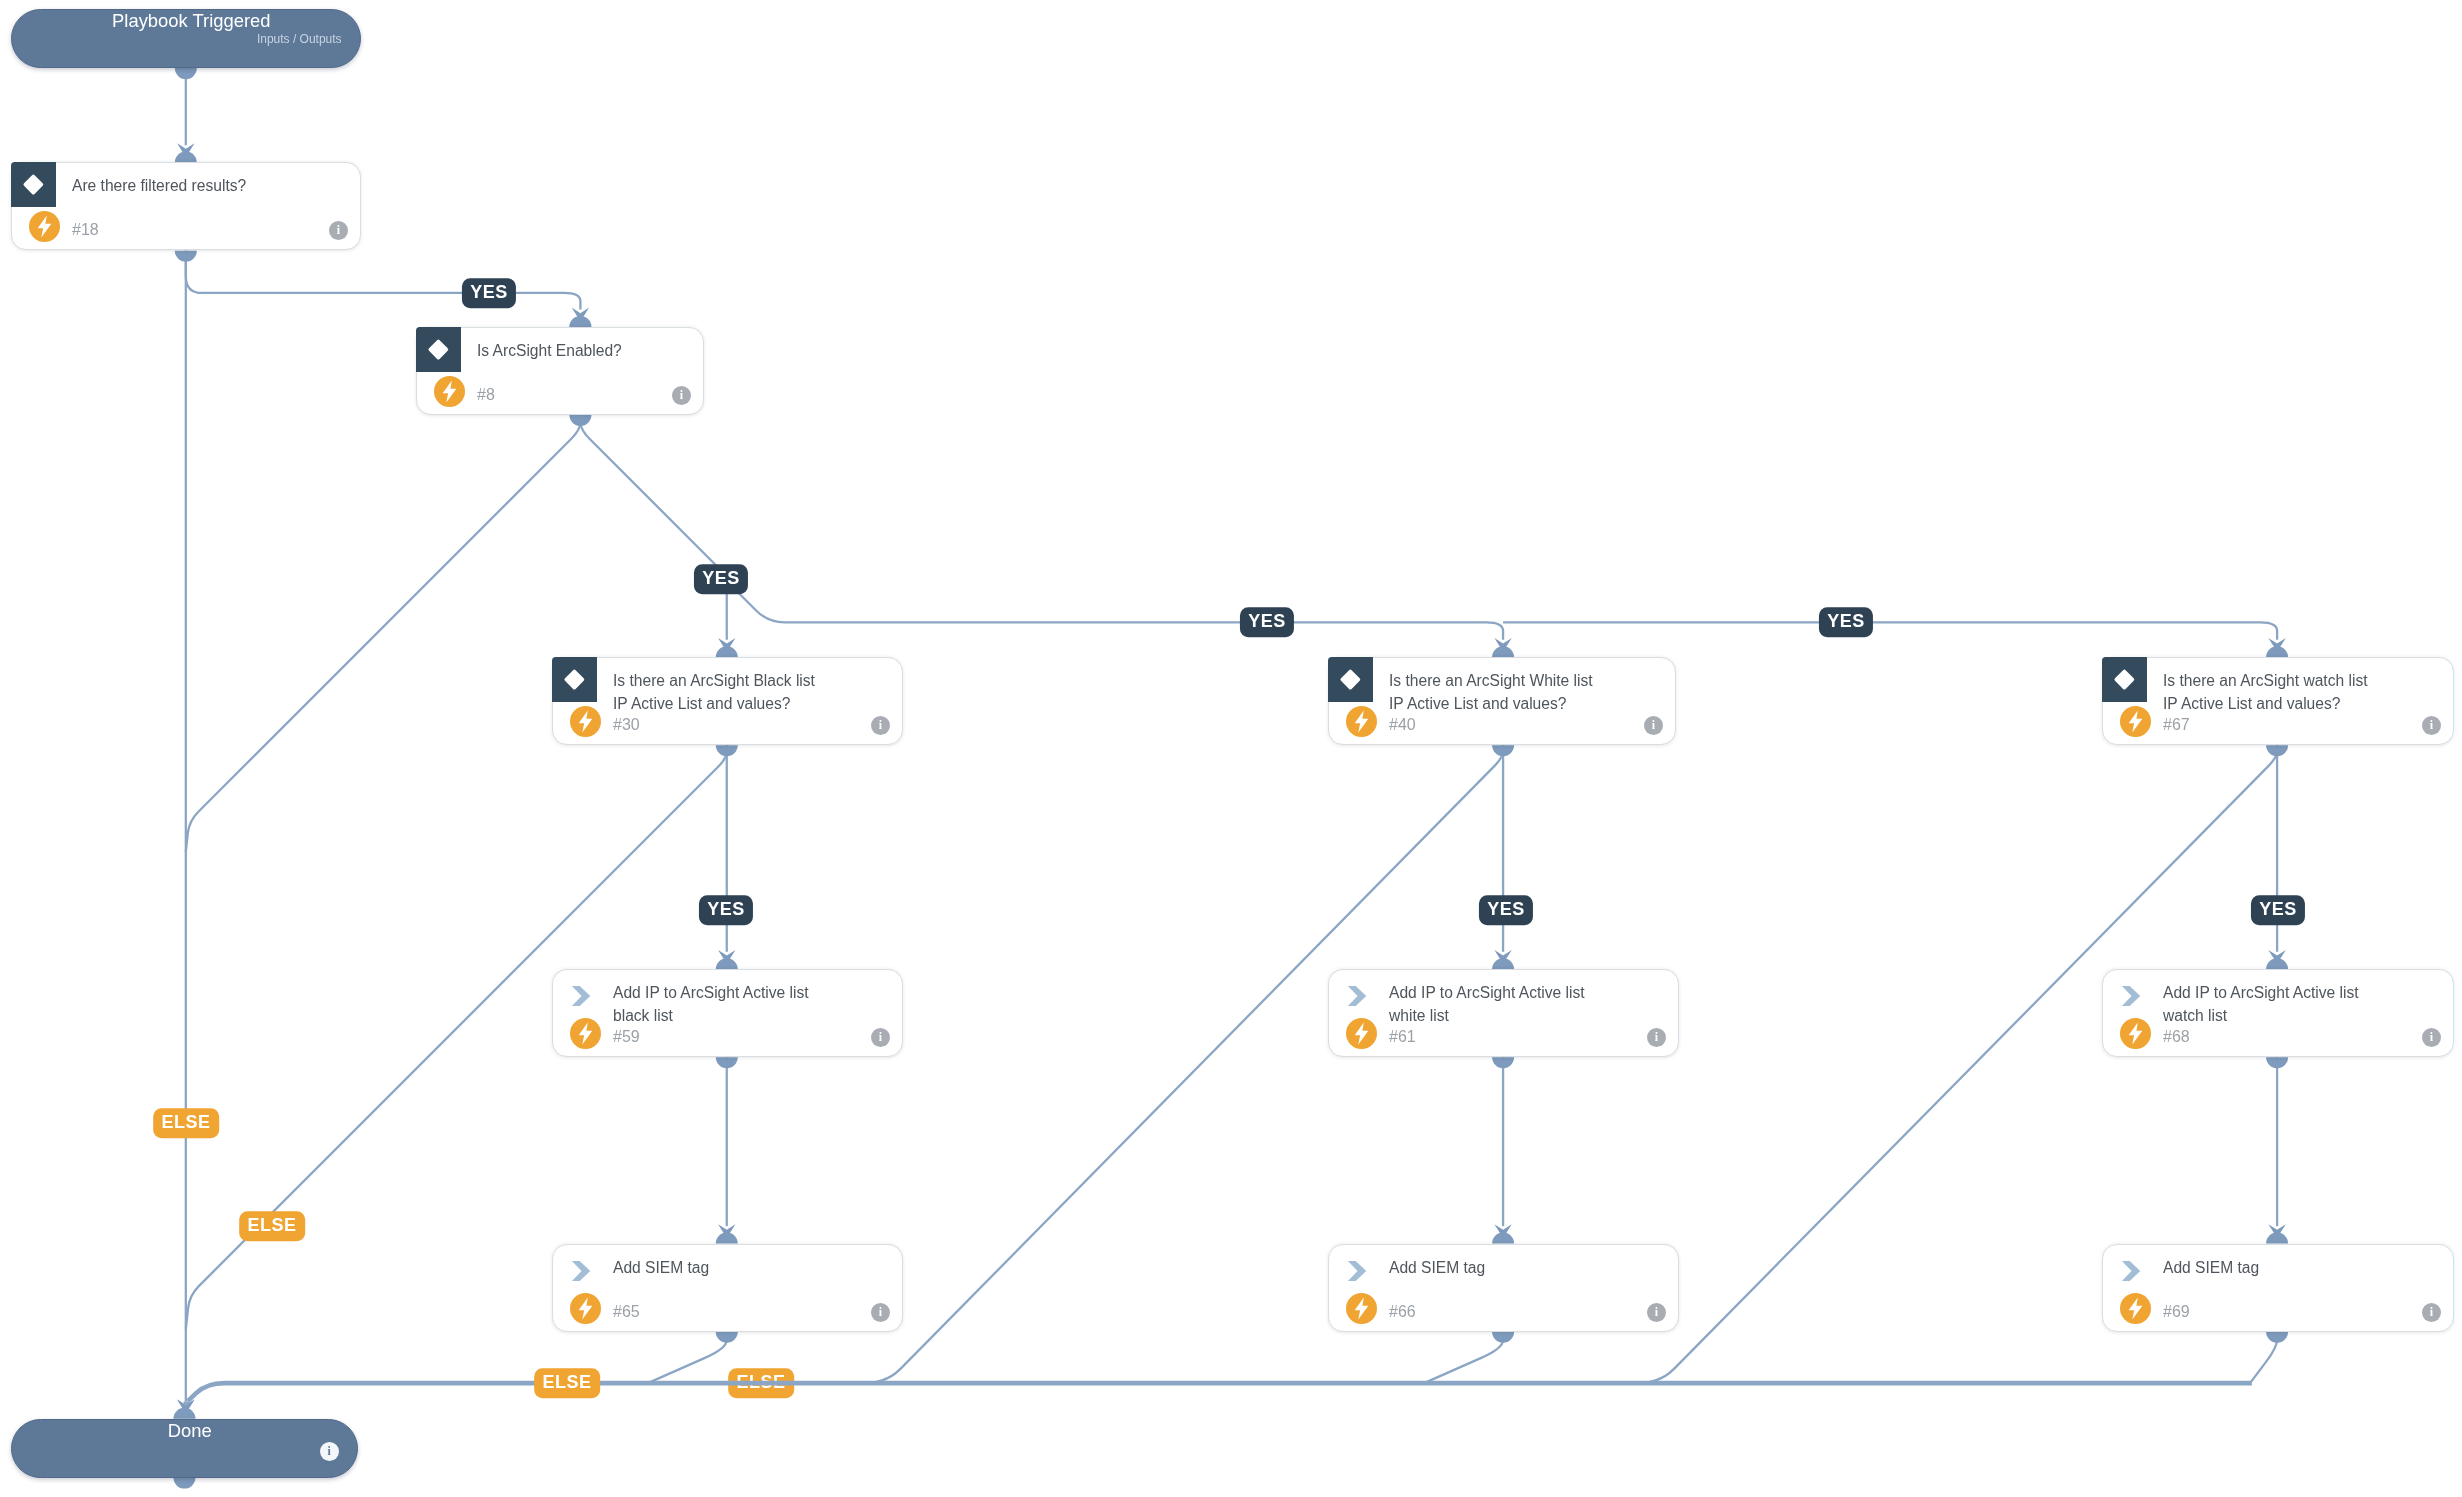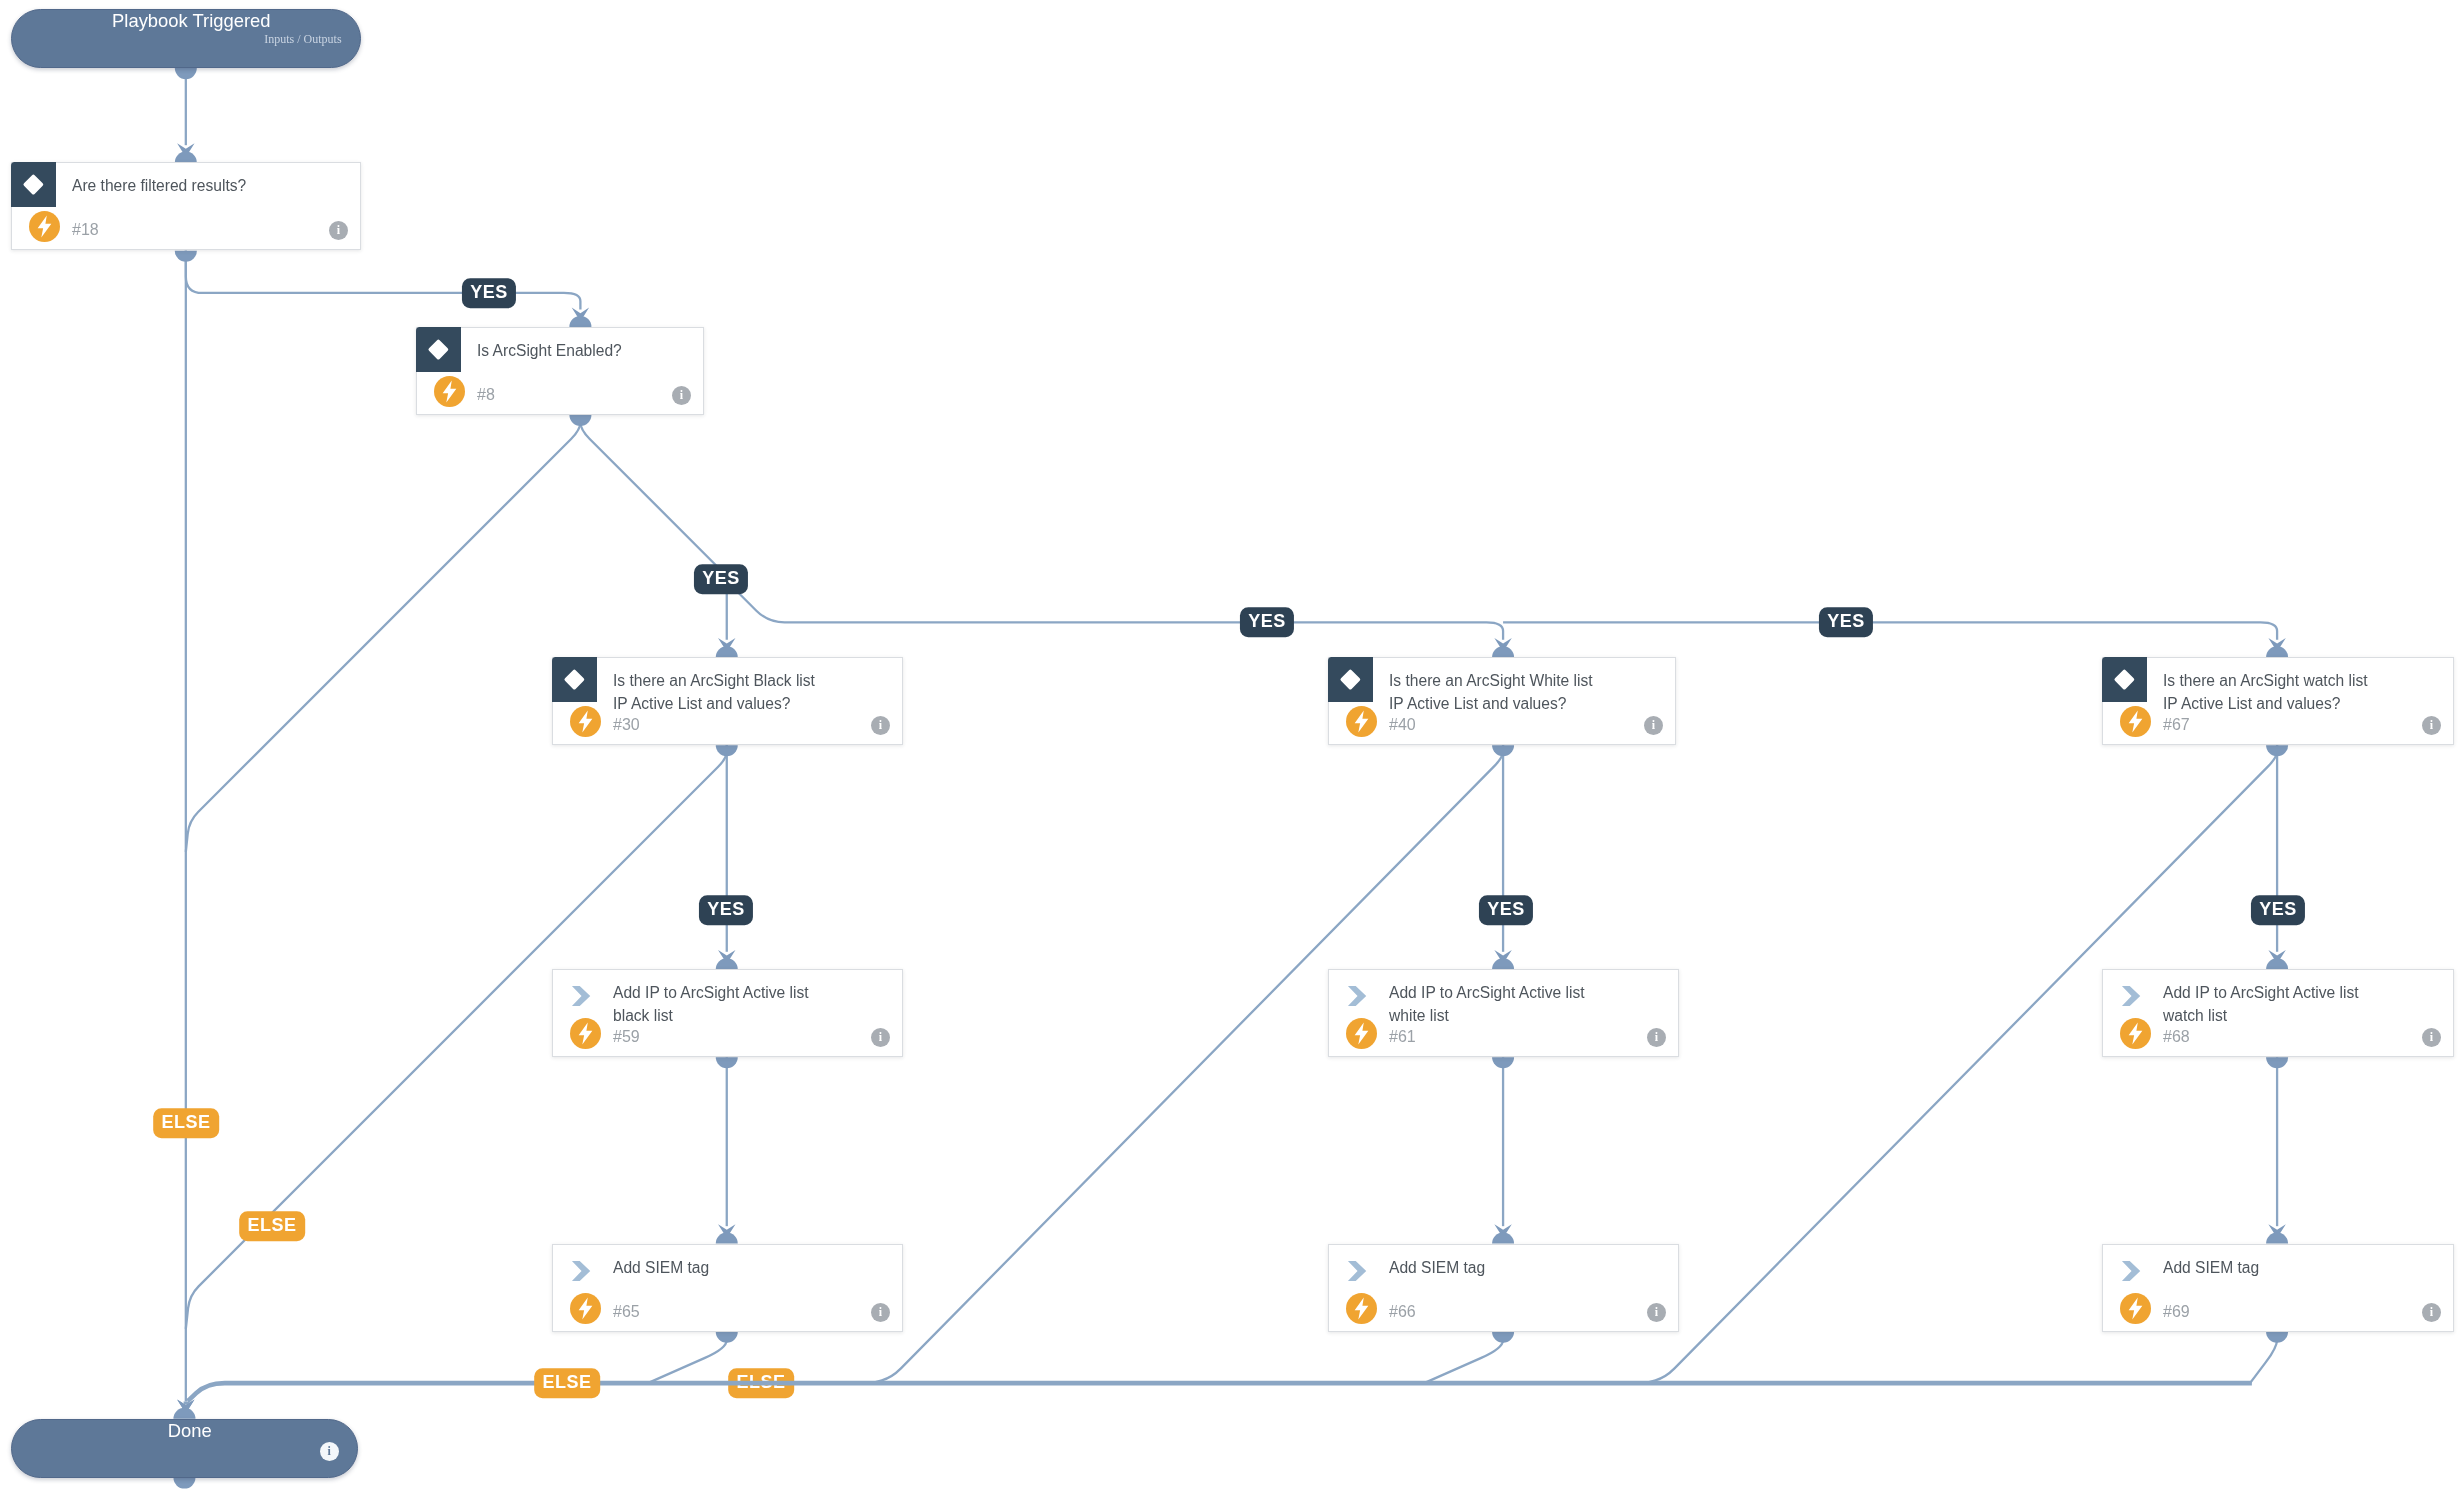--- a/index.html
+++ b/index.html
@@ -9,21 +9,21 @@
     background:#ffffff;
     font-family:"Liberation Sans", sans-serif;
     overflow:hidden;
   }
   #edges-svg{position:absolute;left:0;top:0;z-index:10;}
   
   .node{
     position:absolute;z-index:20;
     background:#fff;
     border:0.9px solid #dadde1;
-    border-radius:0;
+    border-radius:15px;
     box-shadow:0 0.9px 3.7px rgba(40,50,60,.12);
     box-sizing:border-box;
     cursor:pointer;
   }
   .cond-box{
     position:absolute;left:-0.9px;top:-0.9px;width:45px;height:45px;
     background:#344a5d;border-radius:3.7px 0 0 0;
     display:flex;align-items:center;justify-content:center;
   }
   .diamond{width:14.7px;height:14.7px;background:#fff;transform:rotate(45deg);border-radius:1.8px;}
@@ -48,21 +48,21 @@
   .pill{
     position:absolute;z-index:20;
     background:#5e7898;border:0.9px solid #51688a;border-radius:30px;
     box-shadow:0 1.8px 4.6px rgba(30,45,70,.25);
     box-sizing:border-box;
     display:flex;align-items:center;
     padding:0 18.4px 0 29px;
     cursor:pointer;
   }
   .pill-title{color:#fff;font-size:18.4px;flex:0 0 auto;}
-  .pill-right{margin-left:auto;color:#c9d4e2;font-size:12px;font-family:Liberation Serif, serif;}
+  .pill-right{margin-left:auto;color:#c9d4e2;font-size:12px;}
   .pill-info{
     margin-left:auto;width:19px;height:19px;border-radius:50%;
     background:#f4f7fa;color:#5e7898;
     font-size:12px;font-weight:bold;font-family:"Liberation Serif",serif;
     text-align:center;line-height:19px;flex:0 0 auto;
   }
   
   .lbl{
     position:absolute;z-index:30;
     transform:translate(-50%,-50%);

